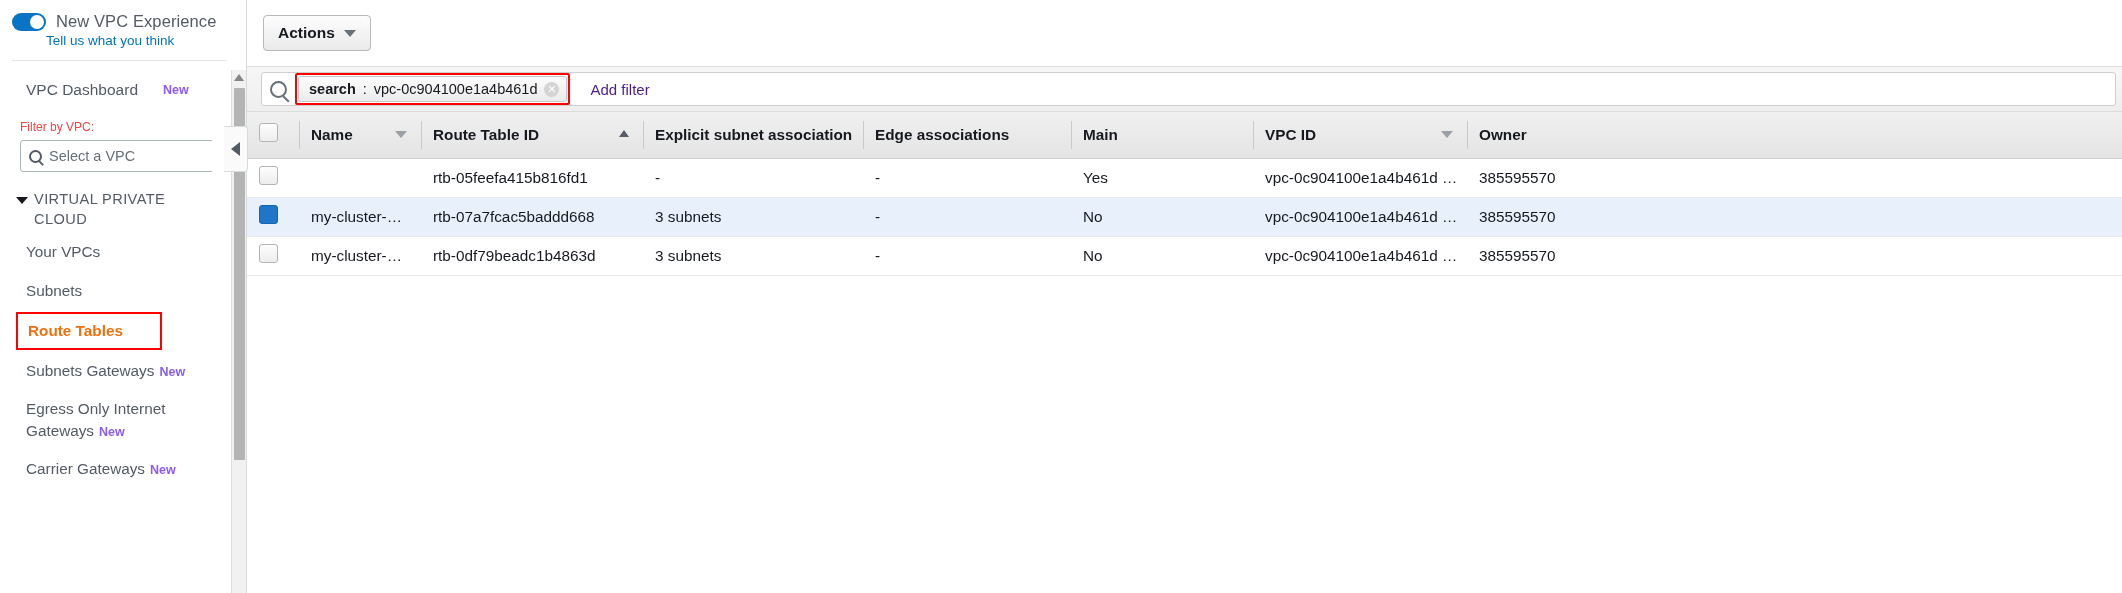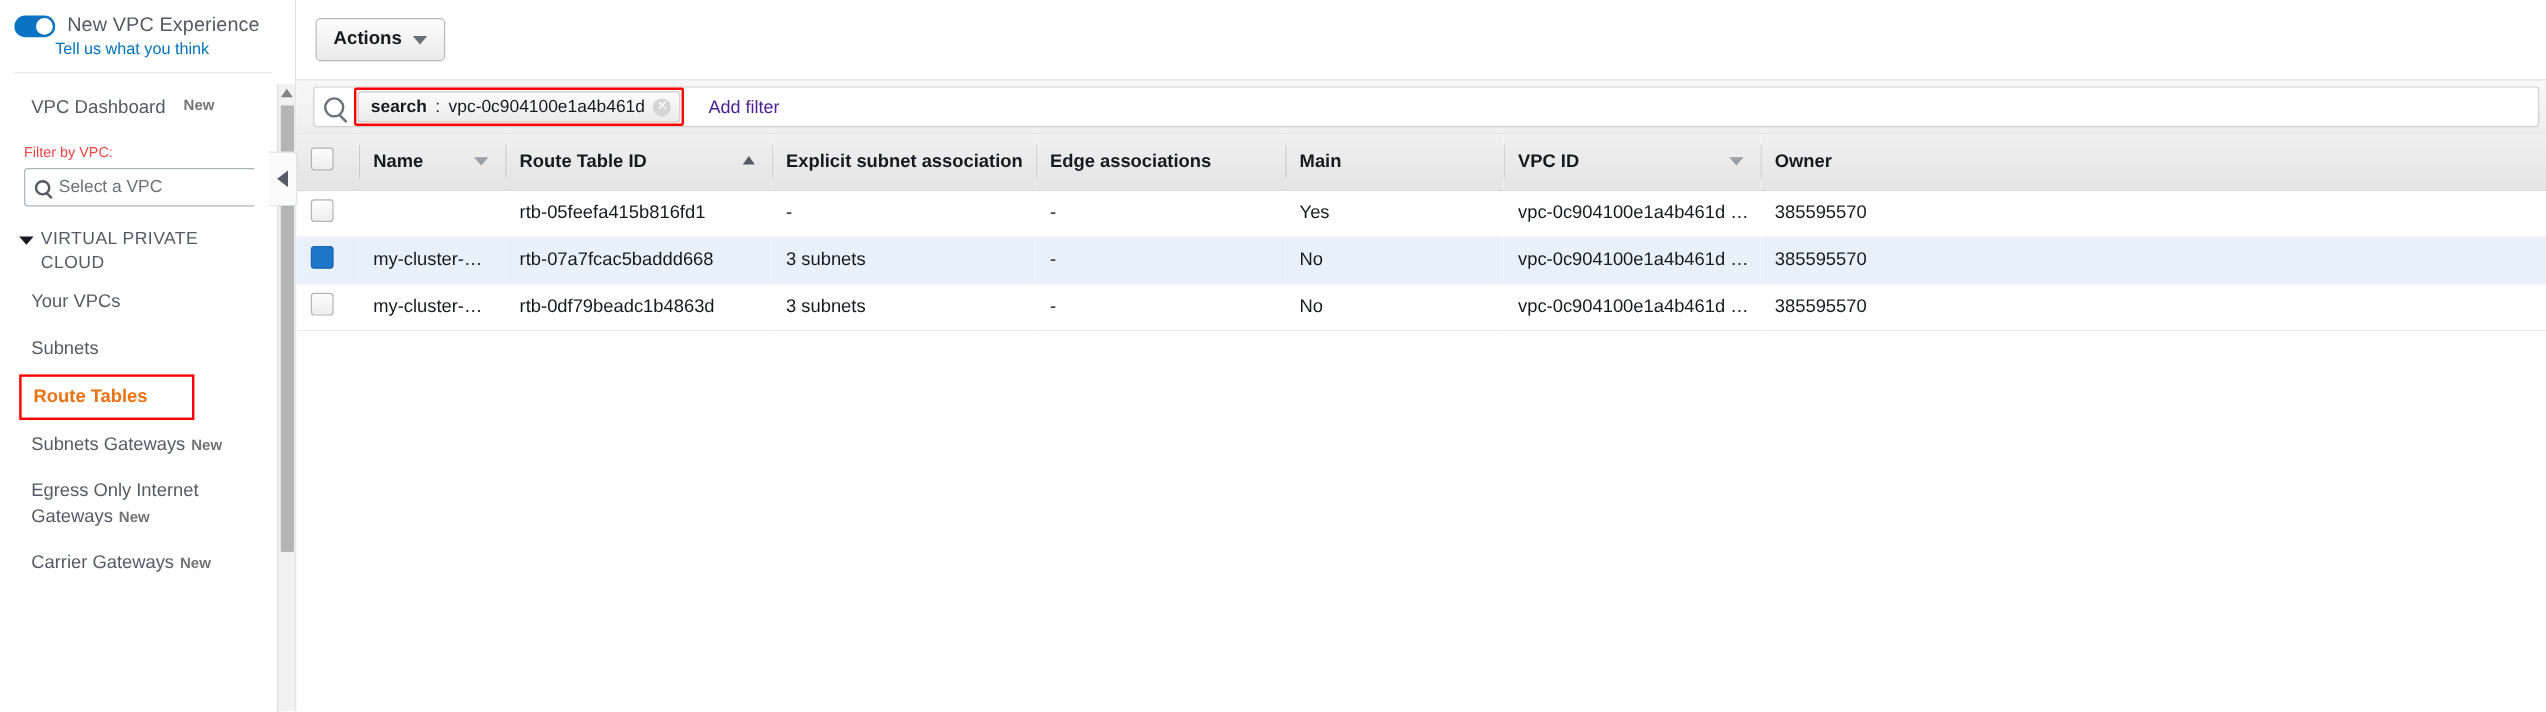--- a/index.html
+++ b/index.html
@@ -54,25 +54,25 @@
   .nav-scroll {
     position: absolute;
     top: 64px; left: 0;
     width: 212px; height: 529px;
     overflow: hidden;
     padding-top: 10px;
   }
   .nav-dashboard {
     padding: 7px 0 7px 26px;
     font-size: 15.5px; color: #545b64;
-    display: flex; align-items: flex-start; gap: 15px;
+    display: flex; align-items: center; gap: 25px;
     cursor: pointer;
   }
   .badge-new {
-    font-size: 12.5px; font-weight: bold; color: #737373;
+    font-size: 12.5px; font-weight: bold; color: #8b5cf6;
   }
   .filter-label {
     padding: 14px 0 6px 20px;
     font-size: 12px; color: #ef4444;
   }
   .vpc-select {
     margin-left: 20px;
     width: 222px; height: 32px;
     border: 1px solid #aab7b8; border-radius: 3px;
     background: #fff;

